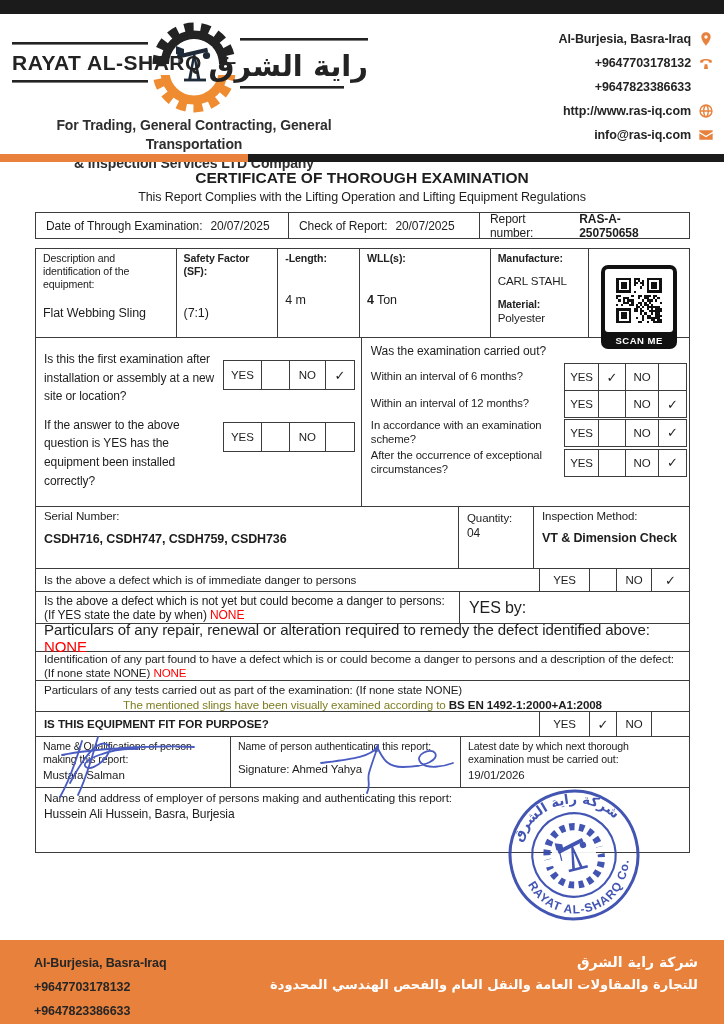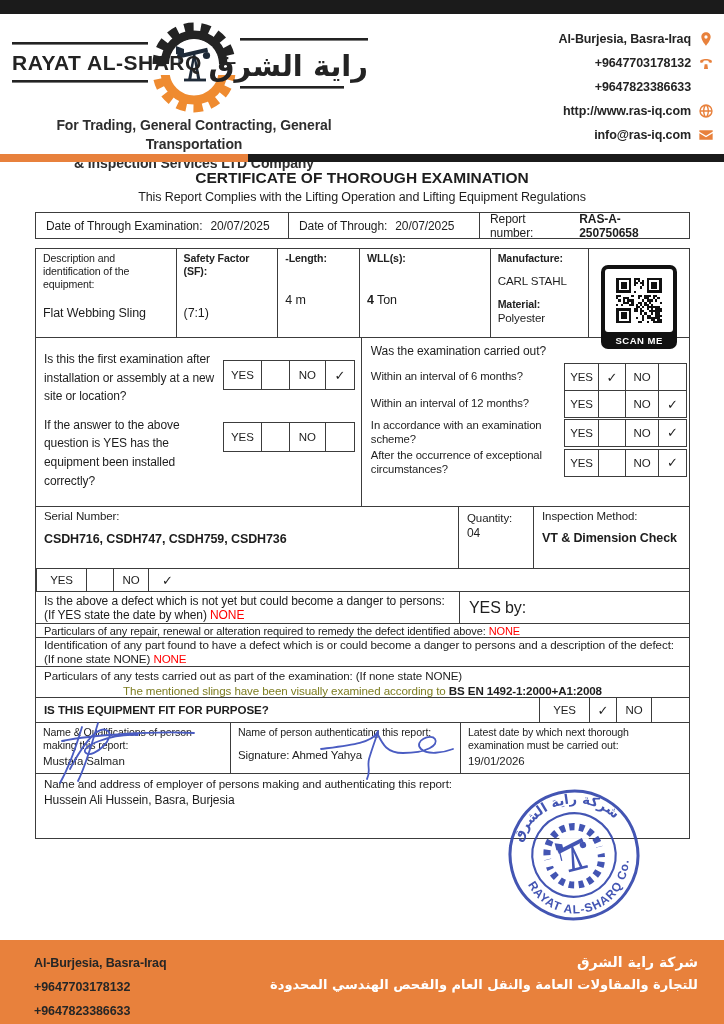--- a/index.html
+++ b/index.html
@@ -113,21 +113,21 @@
   .yn-e span{border-left:1px solid var(--border);border-right:none;}
   .yn-e span:nth-child(1){width:50px;}
   .yn-e span:nth-child(2){width:27px;}
   .yn-e span:nth-child(3){width:35px;}
   .yn-e span:nth-child(4){width:38px;}
   .h24{height:24px;}
   .h26{height:26px;}
   .potential{display:flex;height:33px;}
   .potential .qtext{flex:1;padding:2px 8px;display:flex;flex-direction:column;justify-content:center;}
   .yesby{width:230px;border-left:1px solid var(--border);display:flex;align-items:center;padding:0 9px;font-size:16px;}
-  .oneline{padding:2px 8px;font-size:11px;display:flex;align-items:center;height:15px;}
+  .oneline{padding:2px 8px;font-size:15px;display:flex;align-items:center;height:29px;}
   .twolines{padding:2px 8px;font-size:11.6px;line-height:1.25;height:30px;display:flex;flex-direction:column;justify-content:center;}
   .tests{height:32px;padding:1px 8px;font-size:11.6px;line-height:1.3;}
   .tests .t2{text-align:center;}
   .fitq{font-weight:bold;font-size:12.8px;}
 
   
   .signs{display:flex;height:52px;}
   .sg{padding:3px 7px;border-right:1px solid var(--border);position:relative;}
   .sg:last-child{border-right:none;}
   .sg1{width:195px;}
@@ -257,21 +257,21 @@
   </div>
 
   <div class="content">
 
     <div class="metarow">
       <div class="cell" style="width:253px">
         <span>Date of Through Examination:</span>
         <span>20/07/2025</span>
       </div>
       <div class="cell" style="width:191px">
-        <span>Date of Through:</span>
+        <span>Check of Report:</span>
         <span>20/07/2025</span>
       </div>
       <div class="cell">
         <span>Report number:</span>
         <span class="b">RAS-A-250750658</span>
       </div>
     </div>
 
     <div class="stack">
 
@@ -389,20 +389,21 @@
           <div class="s-lab">Quantity:</div>
           <div>04</div>
         </div>
         <div class="s-met">
           <div class="s-lab">Inspection Method:</div>
           <div class="e-val b">VT &amp; Dimension Check</div>
         </div>
       </div>
 
       <div class="box qrow h24">
+        <div class="qtext">Is the above a defect which is of immediate danger to persons</div>
         <div class="yn yn-e">
           <span>YES</span>
           <span class="chk"></span>
           <span>NO</span>
           <span class="chk">✓</span>
         </div>
       </div>
 
       <div class="box potential">
         <div class="qtext">

